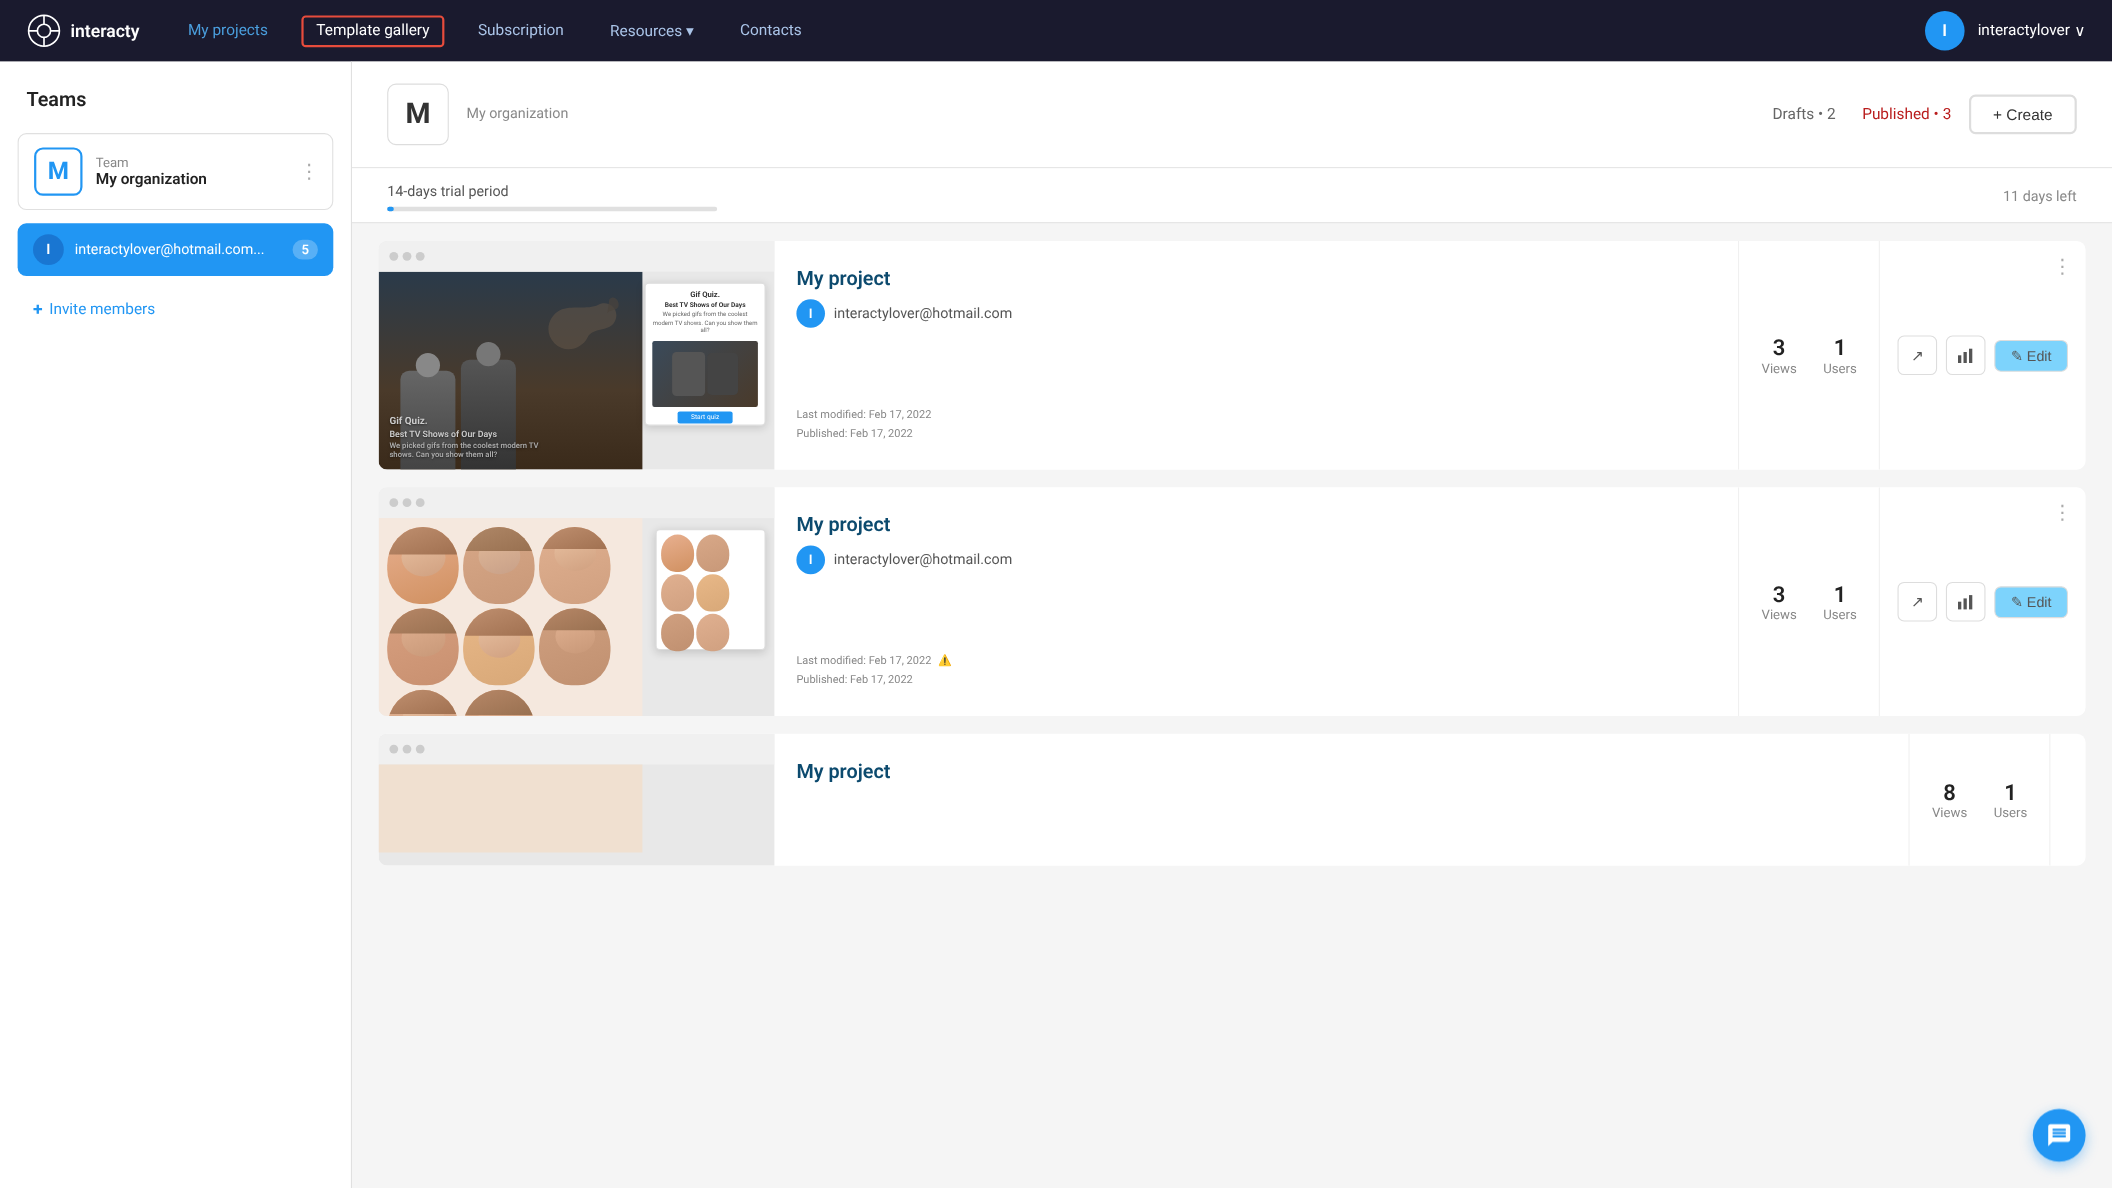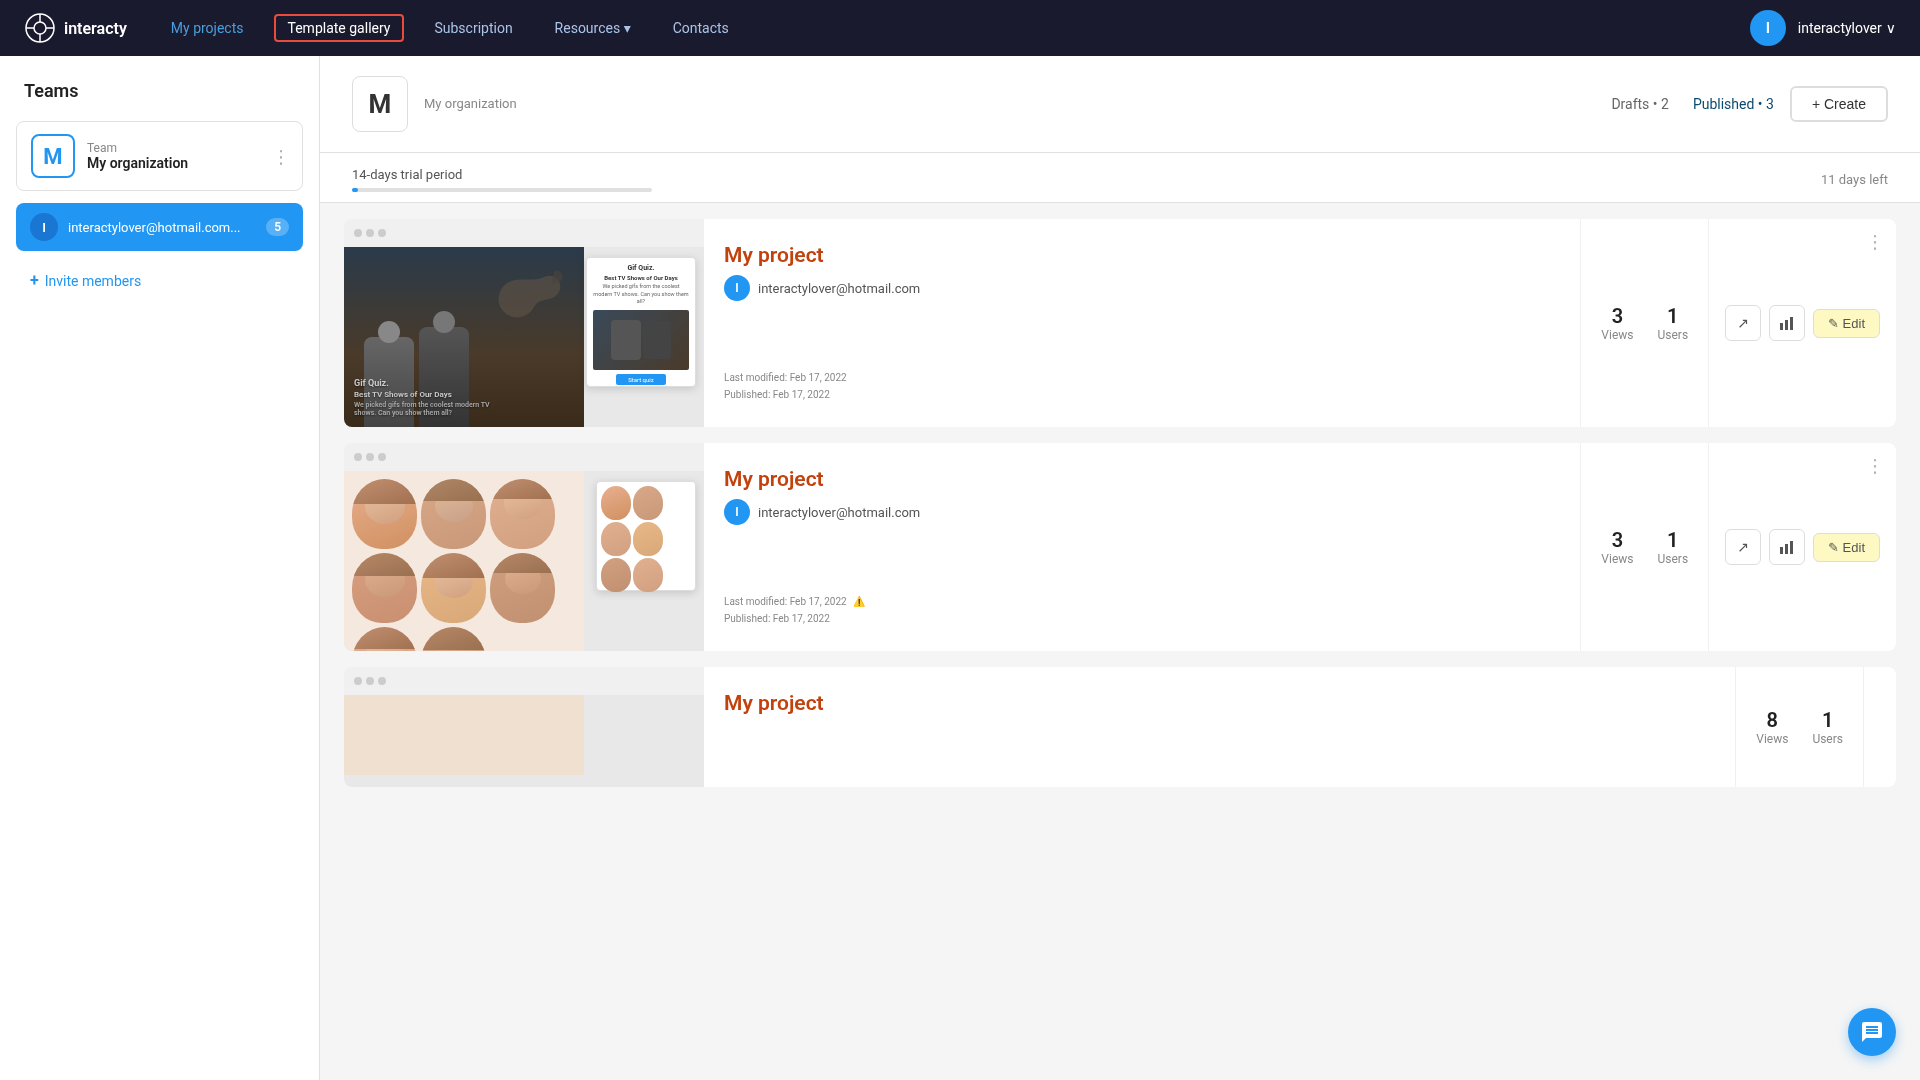--- a/index.html
+++ b/index.html
@@ -84,21 +84,21 @@
     .org-avatar {
       width: 56px; height: 56px; border: 1px solid #ddd; border-radius: 8px; background: #fff;
       display: flex; align-items: center; justify-content: center; font-size: 26px; font-weight: 700; color: #333; flex-shrink: 0;
     }
     .org-info { flex: 1; }
     .org-name-label { font-size: 13px; color: #888; margin-bottom: 2px; }
     .org-email { font-size: 18px; font-weight: 500; color: #222; }
     .org-email-you { color: #888; font-weight: 400; }
     .org-stats { display: flex; gap: 24px; align-items: center; }
     .stat-item { font-size: 14px; color: #666; }
-    .stat-item a { color: #0c4a6e; text-decoration: none; }
+    .stat-item a { color: #b91c1c; text-decoration: none; }
     .create-btn {
       background: #fff; border: 2px solid #ddd; border-radius: 6px; padding: 8px 20px; font-size: 14px; font-weight: 500; color: #333; cursor: pointer;
     }
 
     
     .trial-banner {
       background: #fff; margin: 0; padding: 14px 32px 10px; border-bottom: 1px solid #e0e0e0; display: flex; align-items: center; justify-content: space-between;
     }
     .trial-text { font-size: 13px; color: #555; margin-bottom: 6px; }
     .trial-bar-wrap { width: 300px; height: 4px; background: #e0e0e0; border-radius: 2px; }
@@ -114,21 +114,21 @@
     .project-thumbnail {
       width: 360px; flex-shrink: 0; background: #e8e8e8; overflow: hidden; position: relative;
     }
     .thumb-bar {
       height: 28px; background: #f0f0f0; display: flex; align-items: center; gap: 5px; padding: 0 10px;
     }
     .thumb-dot { width: 8px; height: 8px; border-radius: 50%; background: #ccc; }
     .thumb-dots-wrap { display: flex; gap: 4px; }
 
     .project-info { flex: 1; padding: 24px 20px; display: flex; flex-direction: column; }
-    .project-title { font-size: 21px; font-weight: 600; color: #c2410c; margin-bottom: 8px; }
+    .project-title { font-size: 18px; font-weight: 600; color: #0c4a6e; margin-bottom: 8px; }
     .project-owner { display: flex; align-items: center; gap: 8px; margin-bottom: 16px; }
     .owner-avatar {
       width: 26px; height: 26px; border-radius: 50%; background: #2196F3; color: #fff;
       display: flex; align-items: center; justify-content: center; font-size: 12px; font-weight: 600;
     }
     .owner-email { font-size: 13px; color: #555; }
     .project-dates { font-size: 10px; color: #888; line-height: 1.7; margin-top: auto; }
     .project-dates span.warn { margin-left: 4px; }
 
     .project-stats {
@@ -139,21 +139,21 @@
     .stat-label { font-size: 12px; color: #888; }
 
     .project-actions {
       display: flex; gap: 8px; padding: 0 16px; align-items: center; border-left: 1px solid #f0f0f0;
     }
     .action-btn {
       width: 36px; height: 36px; border: 1px solid #ddd; border-radius: 6px; background: #fff;
       display: flex; align-items: center; justify-content: center; cursor: pointer; color: #555; font-size: 14px;
     }
     .edit-btn {
-      border: 1px solid #ddd; border-radius: 6px; background: #fef9c3; padding: 6px 14px; cursor: pointer;
+      border: 1px solid #ddd; border-radius: 6px; background: #7dd3fc; padding: 6px 14px; cursor: pointer;
       color: #555; font-size: 13px; display: flex; align-items: center; gap: 4px;
     }
 
     .card-more {
       position: absolute; right: 12px; top: 12px; color: #aaa; font-size: 18px; cursor: pointer;
     }
 
     
     .chat-bubble {
       position: fixed; right: 24px; bottom: 24px; width: 48px; height: 48px; border-radius: 50%;

